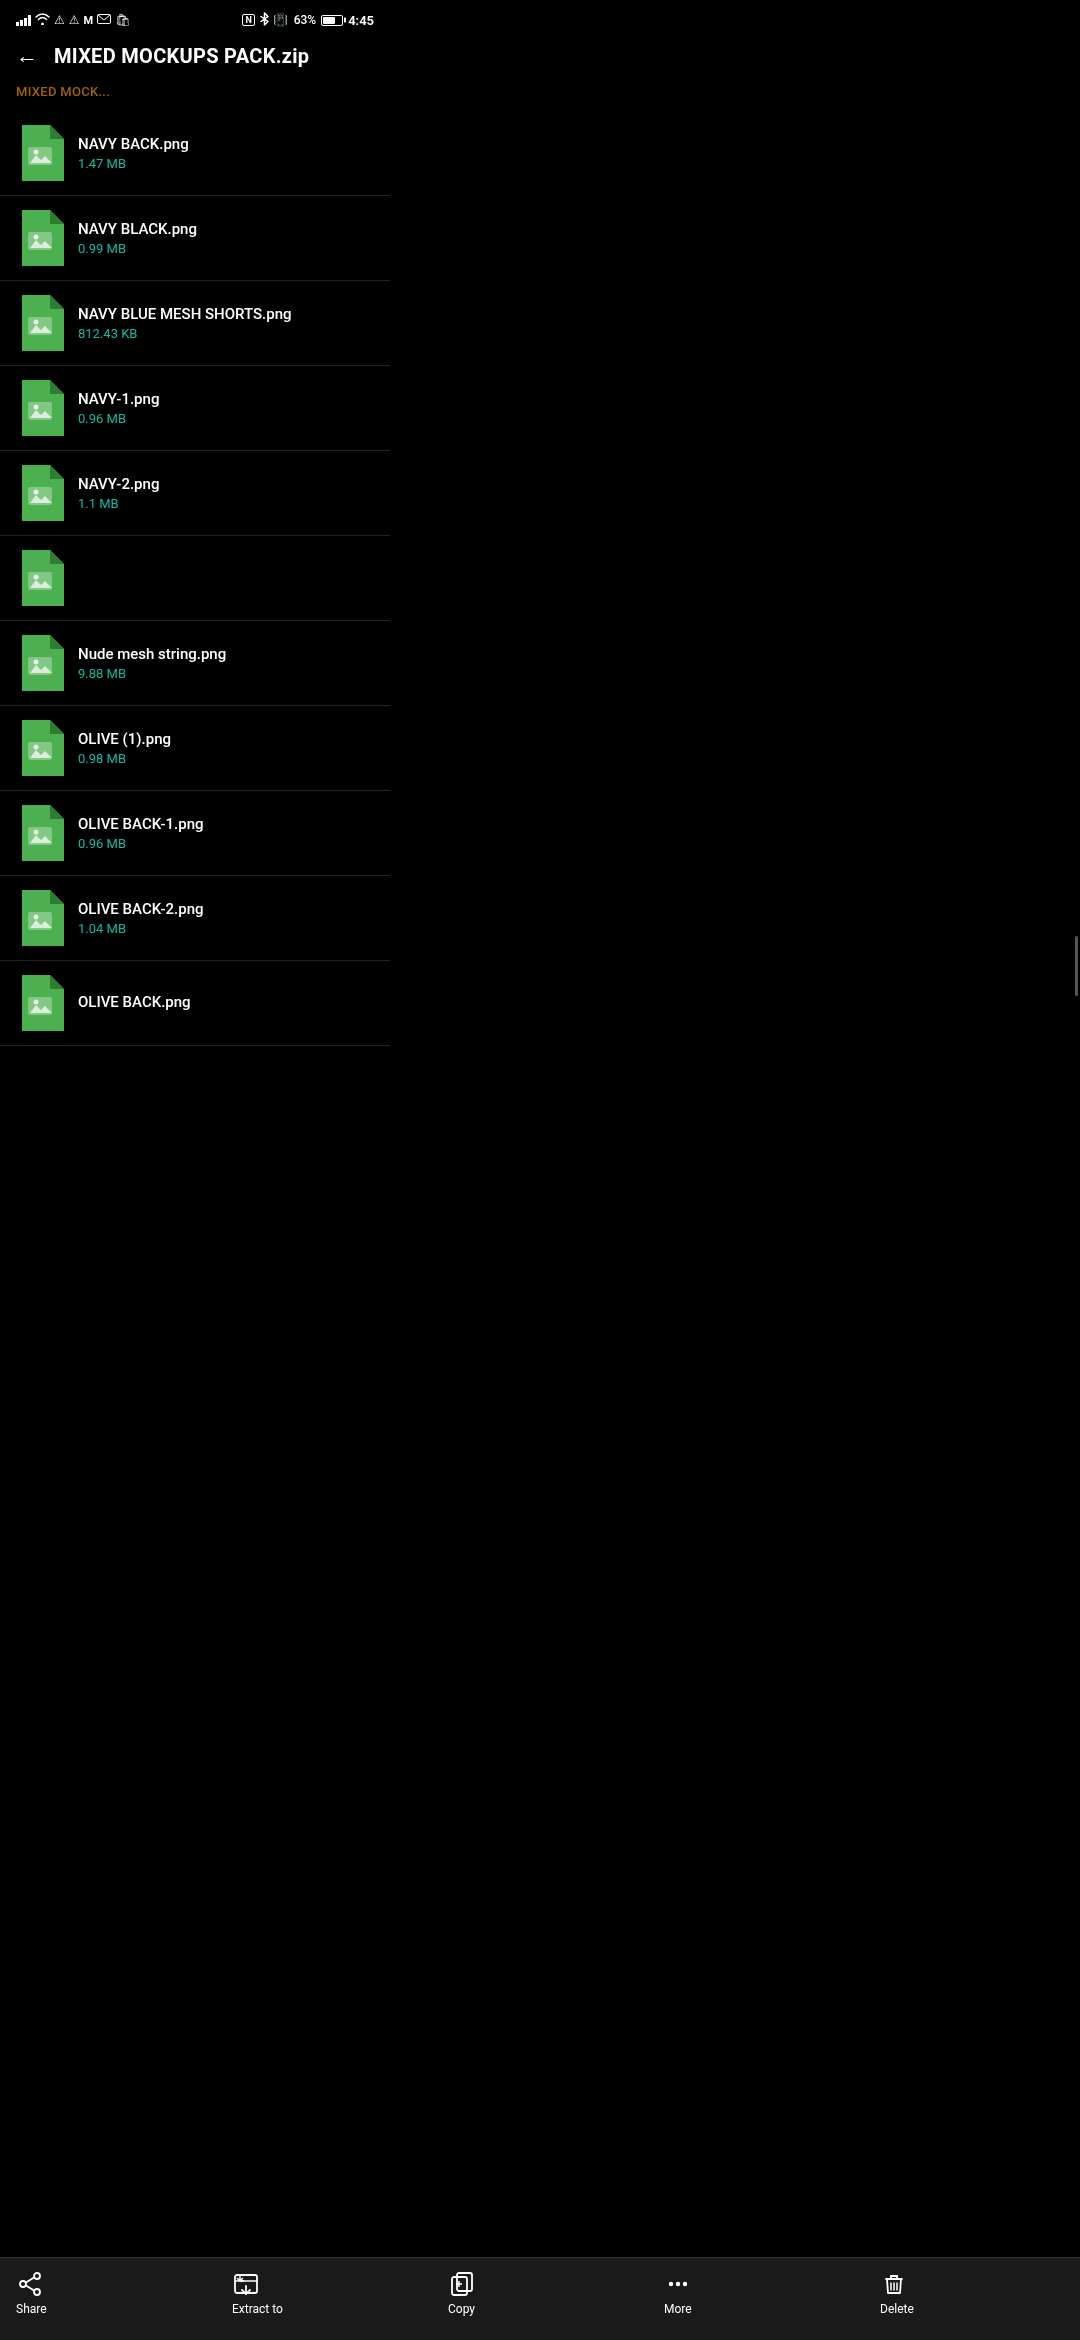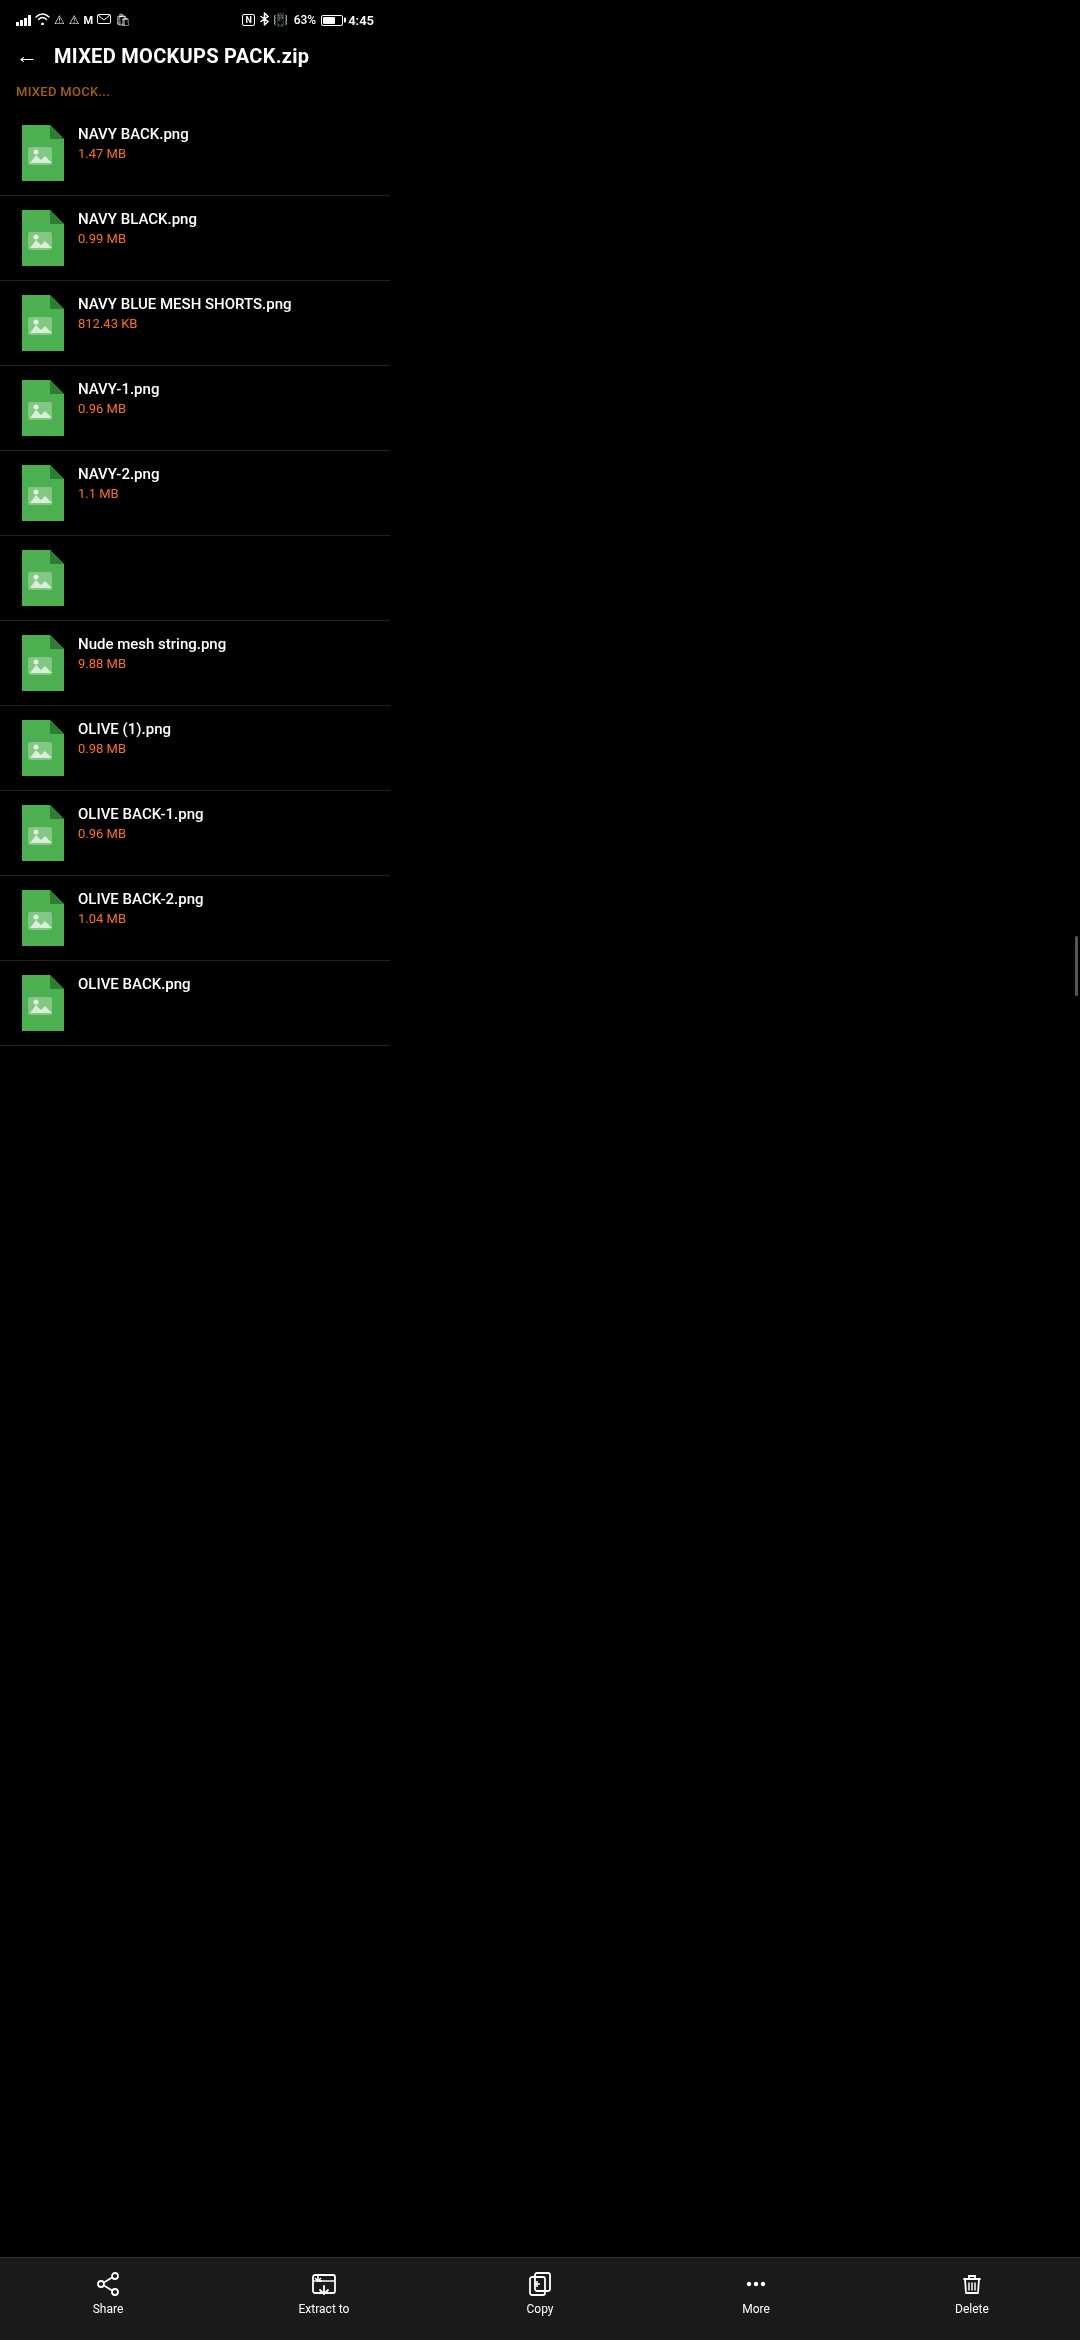--- a/index.html
+++ b/index.html
@@ -121,20 +121,21 @@
 
     
     .file-list {
       flex: 1;
       overflow-y: auto;
       padding-bottom: 80px;
     }
 
     .file-item {
       display: flex;
+      align-items: center;
       padding: 14px 16px;
       border-bottom: 1px solid #222;
       gap: 14px;
       cursor: pointer;
     }
 
     .file-icon {
       width: 48px;
       height: 56px;
       flex-shrink: 0;
@@ -152,45 +153,44 @@
 
     .file-name {
       font-size: 15px;
       font-weight: 500;
       color: #fff;
       margin-bottom: 3px;
     }
 
     .file-size {
       font-size: 13px;
-      color: #f97316;
+      color: #14b8a6;
     }
 
     
     .bottom-toolbar {
       position: fixed;
       bottom: 0;
       left: 0;
       width: 100%;
       background: #1a1a1a;
       display: flex;
       justify-content: space-around;
       align-items: center;
       padding: 8px 0 20px;
       border-top: 1px solid #333;
     }
 
     .toolbar-btn {
       display: flex;
       flex-direction: column;
-      align-items: center;
       gap: 4px;
       cursor: pointer;
       flex: 1;
-      padding: 4px 0;
+      padding: 4px 16px;
     }
 
     .toolbar-btn-icon {
       width: 28px;
       height: 28px;
       display: flex;
       align-items: center;
       justify-content: center;
     }
 

